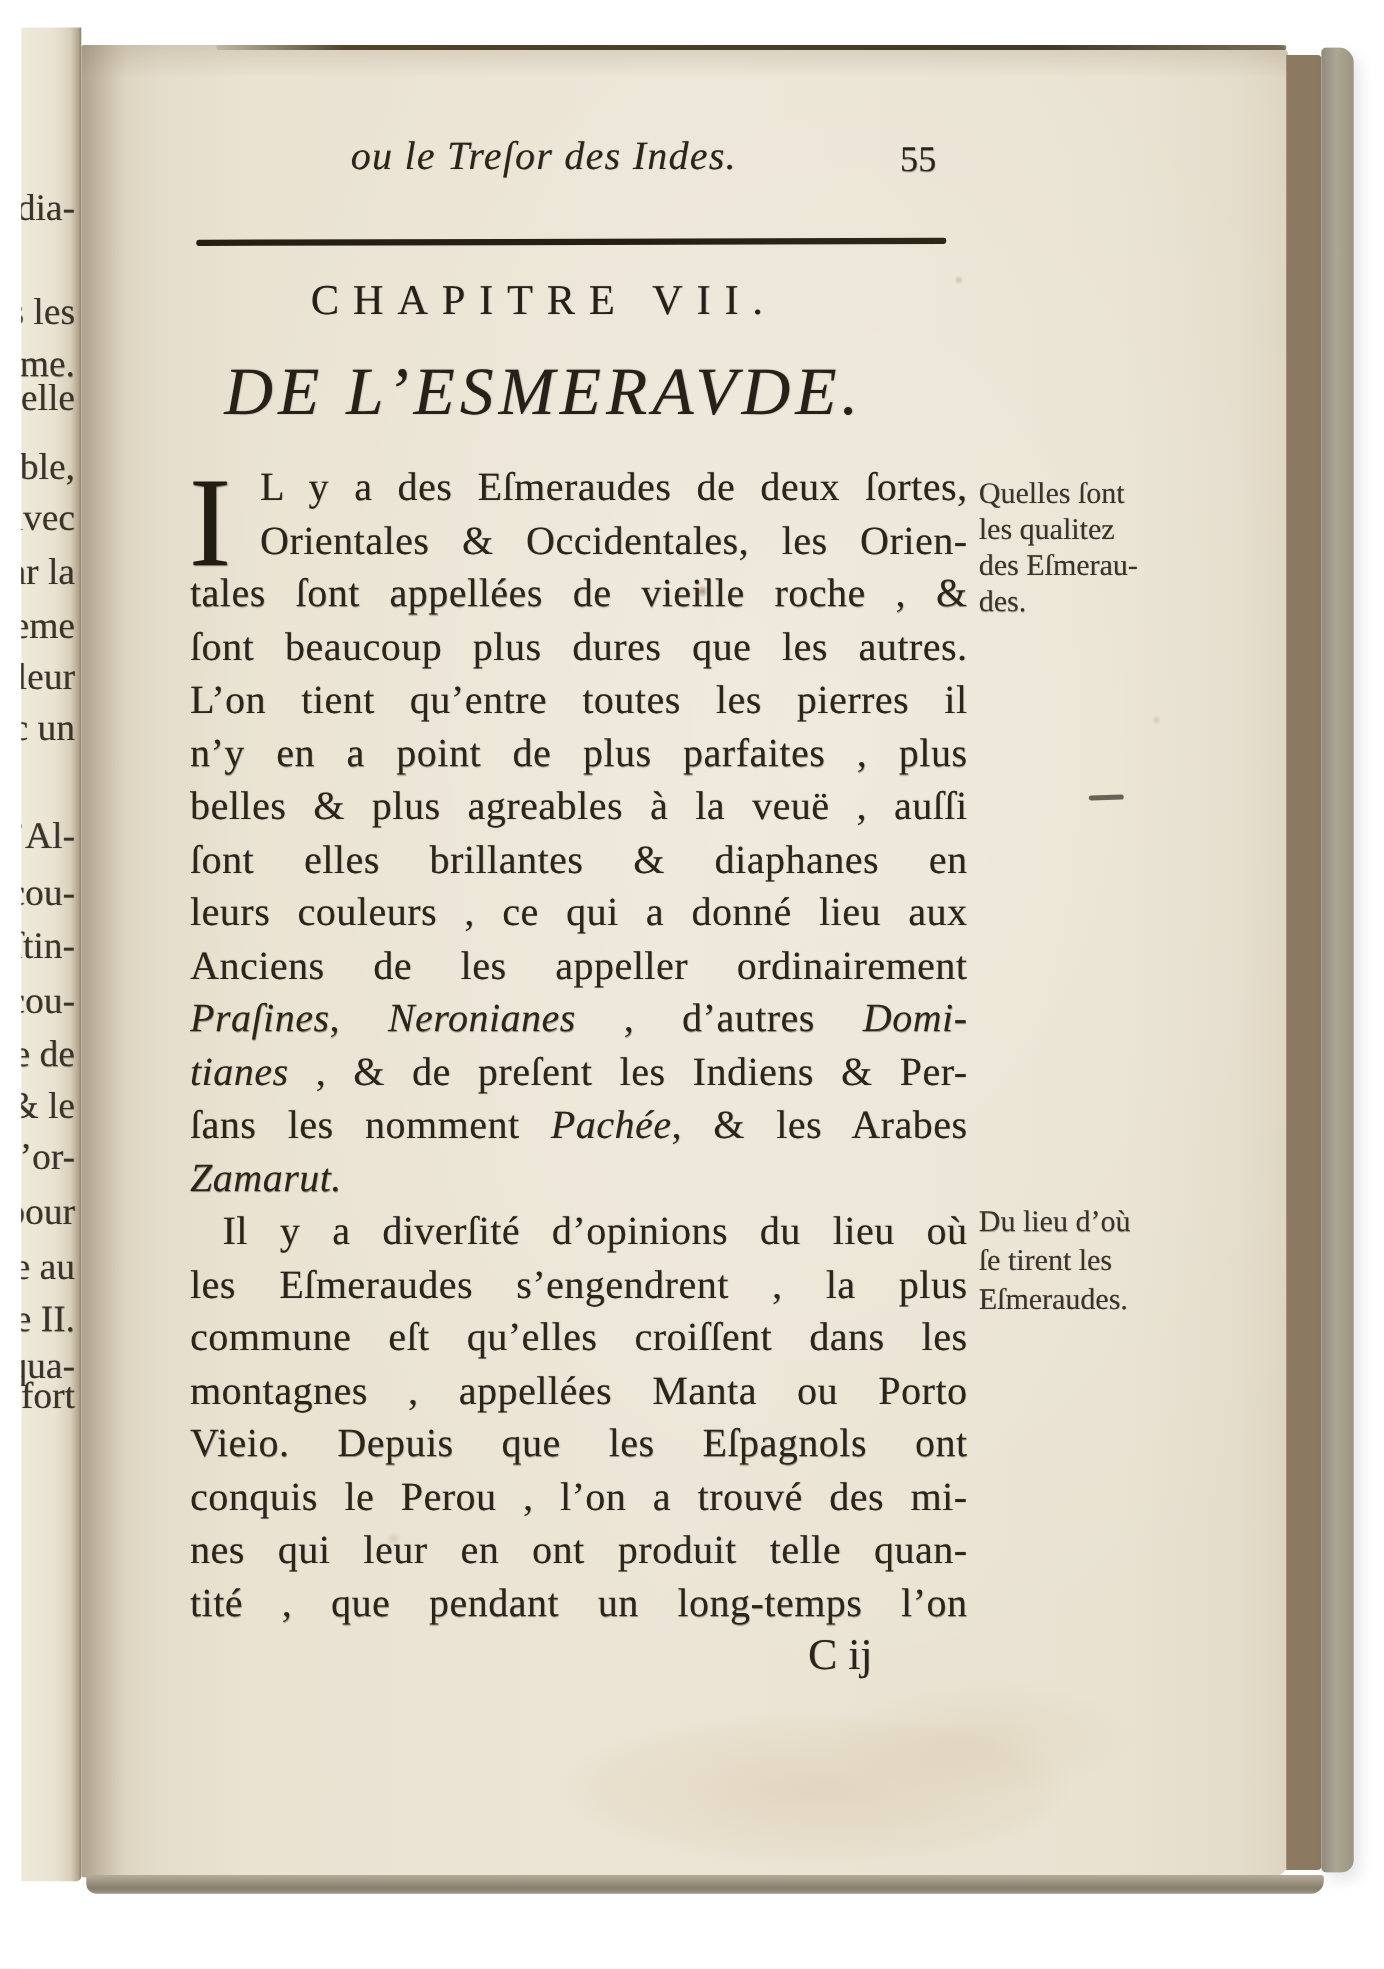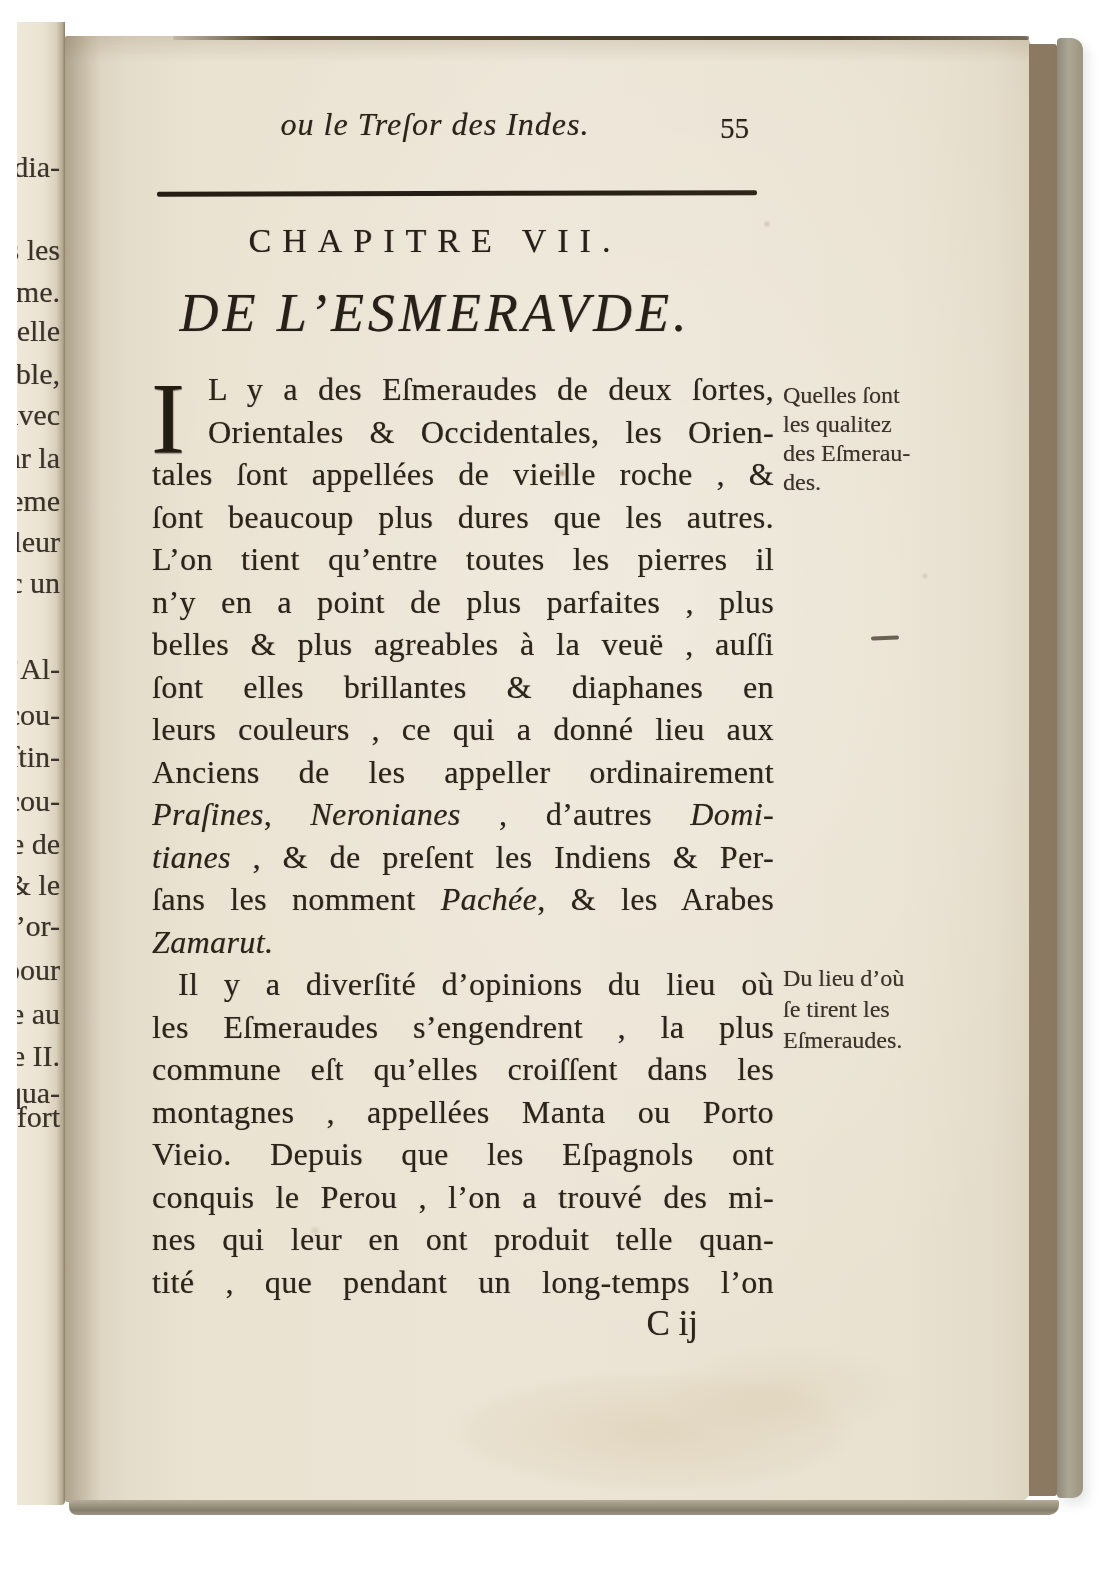--- a/index.html
+++ b/index.html
@@ -146,21 +146,21 @@
 </style>
 </head>
 <body>
 
 <div class="scene">
 
   <div class="sliver">
       <div class="frag" style="top: 128px;">dia-</div>
       <div class="frag" style="top: 211px;">s les</div>
       <div class="frag" style="top: 253px;">eme.</div>
-      <div class="frag" style="top: 292px;">elle</div>
+      <div class="frag" style="top: 280px;">elle</div>
       <div class="frag" style="top: 335px;">able,</div>
       <div class="frag" style="top: 376px;">avec</div>
       <div class="frag" style="top: 419px;">ar la</div>
       <div class="frag" style="top: 462px;">neme</div>
       <div class="frag" style="top: 503px;">uleur</div>
       <div class="frag" style="top: 544px;">ec un</div>
       <div class="frag" style="top: 630px;">d’Al-</div>
       <div class="frag" style="top: 676px;">cou-</div>
       <div class="frag" style="top: 718px;">iſtin-</div>
       <div class="frag" style="top: 762px;">cou-</div>

